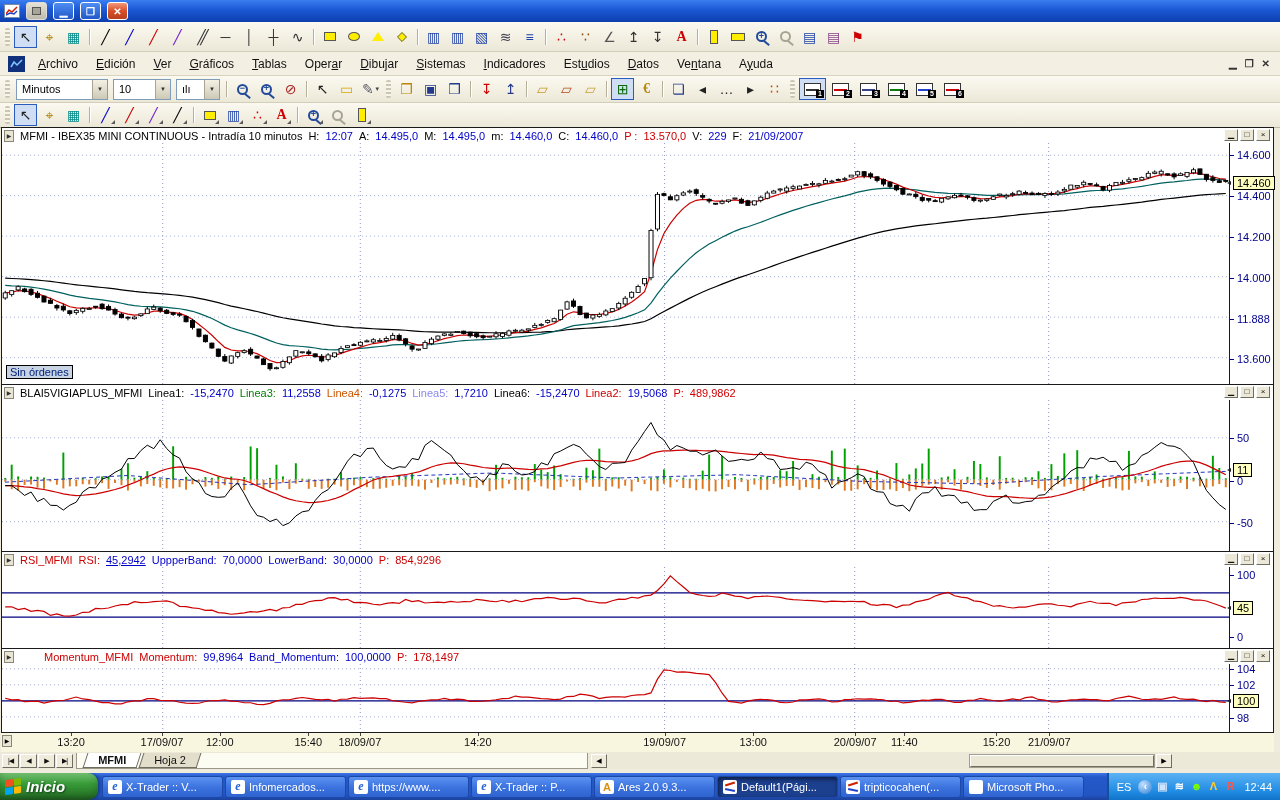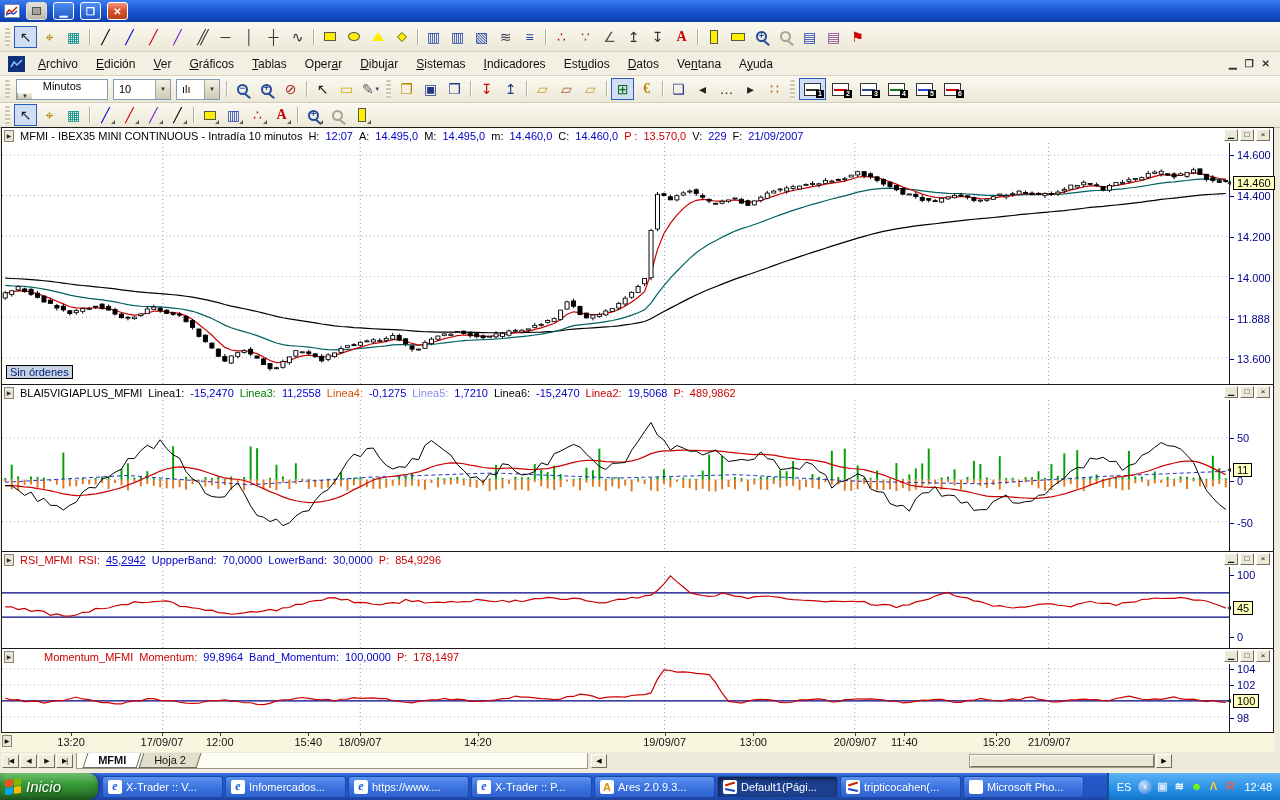--- a/index.html
+++ b/index.html
@@ -82,21 +82,21 @@
 .sheettab .stl{transform:skewX(18deg);font-size:11px;color:#111}
 .sheettab.active{background:#fff;z-index:2}
 .sheettab.active .stl{font-weight:700}
 .tabscroll{width:16px;height:14px;margin-left:2px;border:1px solid;border-color:#fff #6f6d60 #6f6d60 #fff;background:#f0ecdc;font-size:7px;display:inline-flex;align-items:center;justify-content:center}
 .hscroll{margin-left:auto;margin-right:108px;display:flex;align-items:center}
 .hs-track{width:186px;height:14px;border:1px solid #a29f8e;background:#f6f3e0;display:flex;padding:0}
 .hs-thumb{flex:1;height:12px;background:#ece8d6;border:1px solid;border-color:#fff #6f6d60 #6f6d60 #fff}
 .hs-btn{width:16px;height:14px;border:1px solid;border-color:#fff #6f6d60 #6f6d60 #fff;background:#f0ecdc;font-size:7px;display:inline-flex;align-items:center;justify-content:center;margin-left:1px}
 
 .taskbar{height:27px;flex:none;display:flex;align-items:stretch;background:linear-gradient(180deg,#3e75e8 0%,#2458c8 15%,#2355c4 80%,#1b429c 100%);overflow:hidden;margin-top:auto}
-.start{flex:none;width:98px;background:linear-gradient(180deg,#74c274 0%,#379a37 40%,#2b7e2b 80%,#226322 100%);border-radius:0 10px 10px 0;color:#fff;font-weight:400;font-style:italic;font-size:15px;display:flex;align-items:center;gap:5px;padding:0 12px 0 5px;text-shadow:1px 1px 2px #14421a;box-shadow:inset 0 -4px 8px rgba(0,0,0,.22),2px 0 3px rgba(0,0,0,.3)}
+.start{flex:none;width:98px;background:linear-gradient(180deg,#74c274 0%,#379a37 40%,#2b7e2b 80%,#226322 100%);border-radius:0 10px 10px 0;color:#fff;font-weight:700;font-style:italic;font-size:15px;display:flex;align-items:center;gap:5px;padding:0 12px 0 5px;text-shadow:1px 1px 2px #14421a;box-shadow:inset 0 -4px 8px rgba(0,0,0,.22),2px 0 3px rgba(0,0,0,.3)}
 .winlogo{width:16px;height:15px;flex:none;display:grid;grid-template:1fr 1fr/1fr 1fr;gap:1px;transform:skewY(-8deg)}
 .winlogo span{border-radius:1px}
 .tasks{flex:1;display:flex;align-items:center;gap:2px;padding:0 4px;min-width:0}
 .task{height:22px;flex:1 1 0;max-width:121px;min-width:0;border-radius:3px;background:linear-gradient(180deg,#5b93f2 0%,#3a71dd 55%,#2f63cf 100%);border:1px solid #1c48a8;color:#fff;font-size:11px;display:inline-flex;align-items:center;gap:4px;padding:0 5px;overflow:hidden;white-space:nowrap}
 .task.active{background:#1c3f8e;box-shadow:inset 1px 2px 4px rgba(0,0,0,.55)}
 .tlabel{overflow:hidden;text-overflow:ellipsis}
 .ticon{width:14px;height:14px;flex:none;display:inline-flex;align-items:center;justify-content:center;border-radius:2px;font-weight:700}
 .ticon.ie{background:#fff;color:#2864d8;font-family:"Liberation Serif",serif;font-style:italic;font-size:12px}
 .ticon.ares{background:#fff;color:#d89010;font-size:11px}
 .ticon.vc{background:#fff;position:relative}
@@ -274,21 +274,21 @@
     <span class="mdi-ctl" id="mdi-ctl">
         <span>▁</span>
         <span>❐</span>
         <span>✕</span>
       </span>
   </div>
 
   <div class="tb tb-main">
       <span id="tb-main-items" style="display:flex;align-items:center;gap:1px">
         <span class="tgrip"></span>
-        <span class="tcombo" style="width: 92px; flex-direction: column;">
+        <span class="tcombo" style="width: 92px;">
           <span class="cv">Minutos</span>
           <span class="ca">▼</span>
         </span>
         <span class="tcombo" style="width: 58px;">
           <span class="cv">10</span>
           <span class="ca">▼</span>
         </span>
         <span class="tcombo" style="width: 44px;">
           <span class="cv">ılı</span>
           <span class="ca">▼</span>
@@ -1513,17 +1513,17 @@
     <span class="tray">
       <span class="lang">ES</span>
       <span id="tray-icons" style="display:flex;align-items:center;gap:3px">
           <span class="hidebtn">‹</span>
           <span class="trayico" style="color: rgb(207, 228, 255);">▣</span>
           <span class="trayico" style="color: rgb(255, 255, 255);">≋</span>
           <span class="trayico" style="color: rgb(124, 252, 0);">☻</span>
           <span class="trayico" style="color: rgb(255, 204, 51);">Λ</span>
           <span class="trayico" style="color: rgb(255, 85, 68);">R</span>
         </span>
-      <span class="clock">12:48</span>
+      <span class="clock">12:44</span>
     </span>
   </div>
 
 </div>
 
 </body></html>

